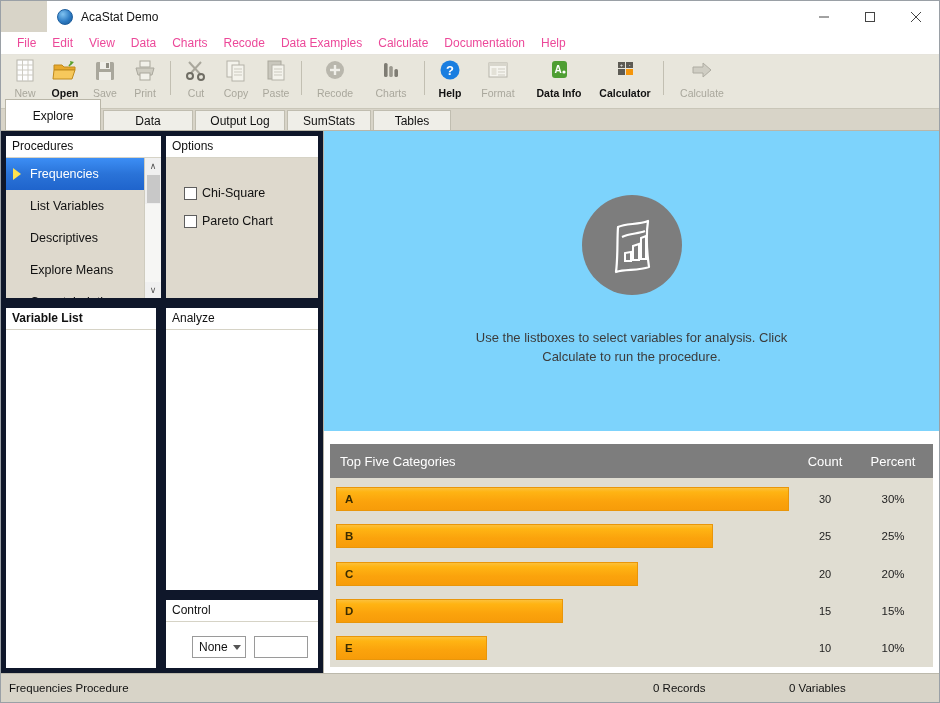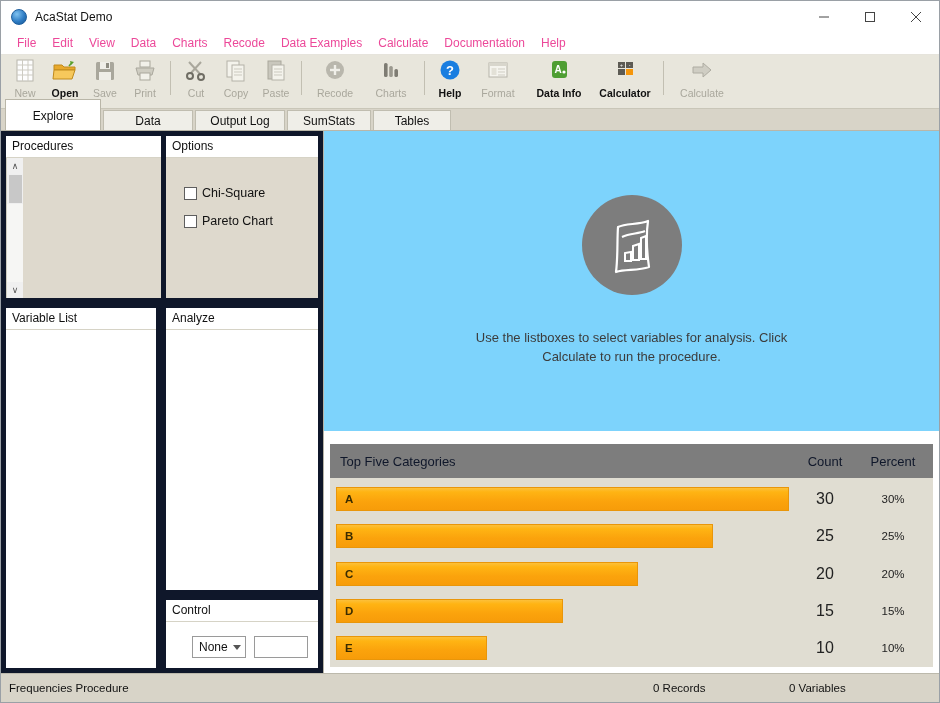--- a/index.html
+++ b/index.html
@@ -21,20 +21,21 @@
     background: #d8d4c8;
     display: flex; flex-direction: column;
   }
 
   
   .titlebar {
     height: 31px; flex: 0 0 31px;
     background: #ffffff;
     display: flex; align-items: center;
     position: relative;
+    margin-left: 46px;
   }
   .title-icon {
     width: 16px; height: 16px;
     margin-left: 10px; margin-right: 8px;
     border-radius: 50%;
     background: radial-gradient(circle at 35% 30%, #7fc2f0 0%, #2e7cc4 55%, #17558f 100%);
     border: 1px solid #1d5e9e;
     box-sizing: border-box;
   }
   .title-text { font-size: 12px; color: #111; }
@@ -216,20 +217,21 @@
     width: 13px; height: 28px;
     background: #c8c8c8;
     margin: 1px 0;
   }
   .sb-track { flex: 1 1 auto; width: 16px; background: #f6f6f4; }
 
   
   .varlist {
     flex: 1 1 auto;
     min-height: 0;
+    font-weight: bold;
   }
   .varlist-body { flex: 1 1 auto; background: #ffffff; }
 
   
   .options { height: 172px; flex: 0 0 172px; }
   .options-body {
     flex: 1 1 auto;
     background: #ded9cd;
     padding: 28px 0 0 18px;
   }
@@ -307,21 +309,21 @@
   }
   .report {
     background: #e0ddd2;
     height: 100%;
     box-sizing: border-box;
     display: flex; flex-direction: column;
   }
   .report-header {
     height: 34px; flex: 0 0 34px;
     background: #7d7d7d;
-    color: #0f172a;
+    color: #ffffff;
     display: flex; align-items: center;
     font-size: 13px;
   }
   .rh-title { flex: 1 1 auto; padding-left: 10px; }
   .rh-count { width: 64px; text-align: center; }
   .rh-pct   { width: 72px; text-align: center; padding-right: 4px; }
 
   .report-rows {
     flex: 1 1 auto;
     display: flex; flex-direction: column;
@@ -339,21 +341,21 @@
   .bar {
     height: 24px;
     background: linear-gradient(to bottom, #fcc03a 0%, #ffb413 18%, #fba30c 60%, #f79c09 100%);
     border: 1px solid #e9960a;
     box-sizing: border-box;
     display: flex; align-items: center;
     padding-left: 8px;
     color: #3a2c00;
     font-size: 11.5px; font-weight: bold;
   }
-  .cnt-cell { width: 64px; text-align: center; font-size: 16px; color: #222; }
+  .cnt-cell { width: 64px; text-align: center; font-size: 11px; color: #222; }
   .pct-cell { width: 72px; text-align: center; font-size: 11.5px; color: #222; padding-right: 4px; }
 
   
   .statusbar {
     height: 28px; flex: 0 0 28px;
     background: #d8d4c8;
     border-top: 1px solid #bcb9ac;
     display: flex; align-items: center;
     font-size: 11.5px; color: #111;
     position: relative;
@@ -588,20 +590,38 @@
     <div class="tab" style="min-width:84px">SumStats</div>
     <div class="tab" style="min-width:78px">Tables</div>
   </div>
 
   <div class="body">
 
     <div class="col-left">
       <div class="panel procedures">
         <div class="panel-title">Procedures</div>
         <div class="proc-body">
+          <div class="proc-list">
+            <div class="proc-item selected">
+              <span class="proc-arrow"></span>
+              <span>Frequencies</span>
+            </div>
+            <div class="proc-item">
+              <span>List Variables</span>
+            </div>
+            <div class="proc-item">
+              <span>Descriptives</span>
+            </div>
+            <div class="proc-item">
+              <span>Explore Means</span>
+            </div>
+            <div class="proc-item">
+              <span>Crosstabulation</span>
+            </div>
+          </div>
           <div class="scrollbar">
             <div class="sb-btn">∧</div>
             <div class="sb-thumb"></div>
             <div class="sb-track"></div>
             <div class="sb-btn">∨</div>
           </div>
         </div>
       </div>
 
       <div class="panel varlist">

